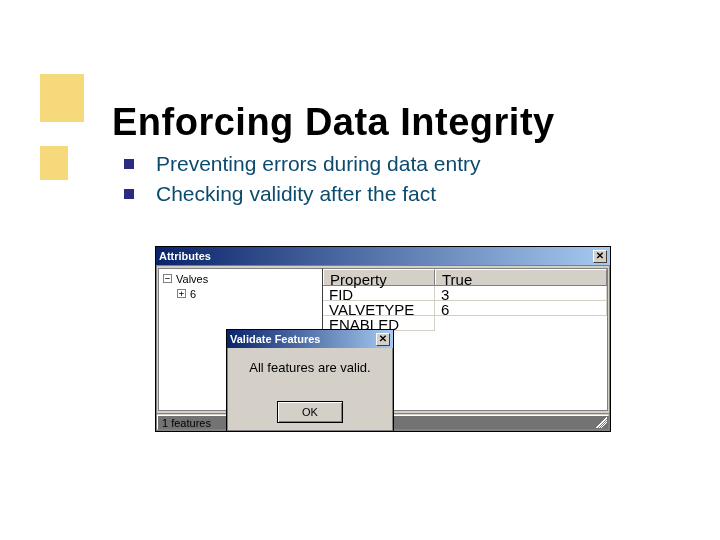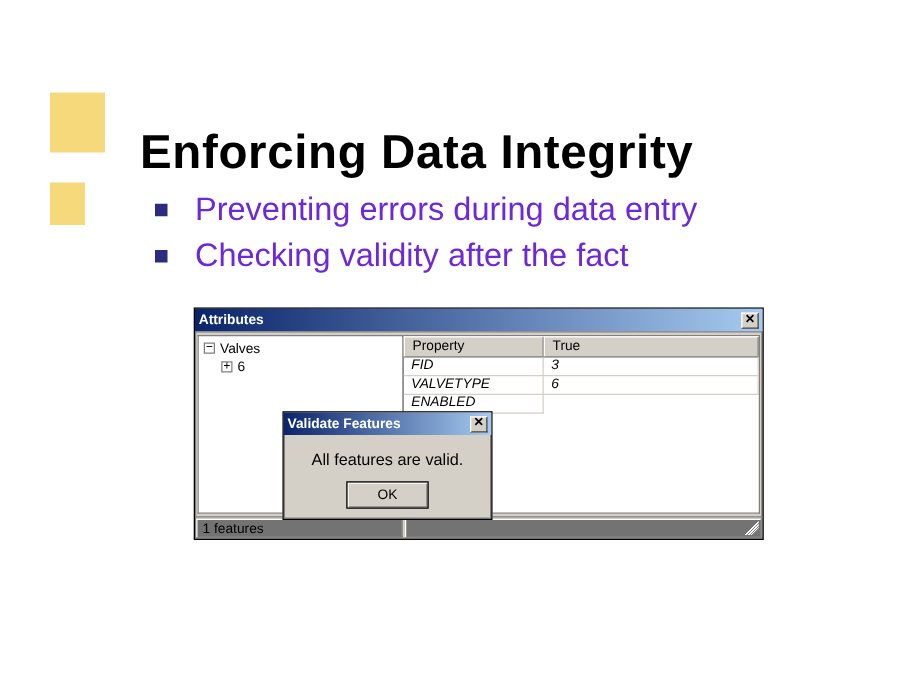--- a/index.html
+++ b/index.html
@@ -49,22 +49,22 @@
     margin-bottom: 6px;
   }
   .bullet-row .sq {
     width: 10px;
     height: 10px;
     background: #2b2b80;
     margin-right: 22px;
     flex-shrink: 0;
   }
   .bullet-row .txt {
-    font-size: 26px;
-    color: #6d28d9;
+    font-size: 21px;
+    color: #0c4a6e;
     text-align: center;
   }
   
   .attr-window {
     position: absolute;
     left: 138px;
     top: 246px;
     width: 456px;
     background: #d4d0c8;
     border: 1px solid #000;
@@ -124,39 +124,39 @@
     font-family: monospace;
   }
   .tree-child { margin-left: 14px; }
   .grid-pane {
     flex: 1;
     background: #fff;
     border: 1px solid #808080;
     margin: 2px 2px 2px 0;
     border-left: none;
     font-family: Tahoma, sans-serif;
-    font-size: 11px;
+    font-size: 15px;
     display: flex;
     flex-direction: column;
   }
   .grid-header {
     display: flex;
     background: #d4d0c8;
     border-bottom: 1px solid #808080;
   }
   .grid-header div {
     padding: 1px 6px;
     border-right: 1px solid #808080;
     border-top: 1px solid #fff;
     border-left: 1px solid #fff;
     height: 16px;
   }
   .grid-header .col-prop { width: 112px; }
   .grid-header .col-val { flex: 1; }
-  .grid-row { display: flex; font-style: italic; }
+  .grid-row { display: flex; }
   .grid-row div {
     padding: 0 6px;
     border-right: 1px solid #d4d0c8;
     border-bottom: 1px solid #d4d0c8;
     height: 15px;
   }
   .grid-row .col-prop { width: 112px; }
   .grid-row .col-val { flex: 1; }
   .attr-status {
     display: flex;
@@ -199,21 +199,21 @@
     z-index: 5;
   }
   .validate-body {
     font-family: Tahoma, sans-serif;
     font-size: 13px;
     text-align: center;
     padding: 12px 8px 10px;
   }
   .ok-btn {
     display: block;
-    margin: 0 auto 8px;
+    margin: 16px auto 8px;
     width: 66px;
     height: 22px;
     background: #d4d0c8;
     border: 1px solid #000;
     box-shadow: inset 1px 1px 0 #fff, inset -1px -1px 0 #808080;
     font-family: Tahoma, sans-serif;
     font-size: 11px;
     cursor: default;
   }
 </style>

